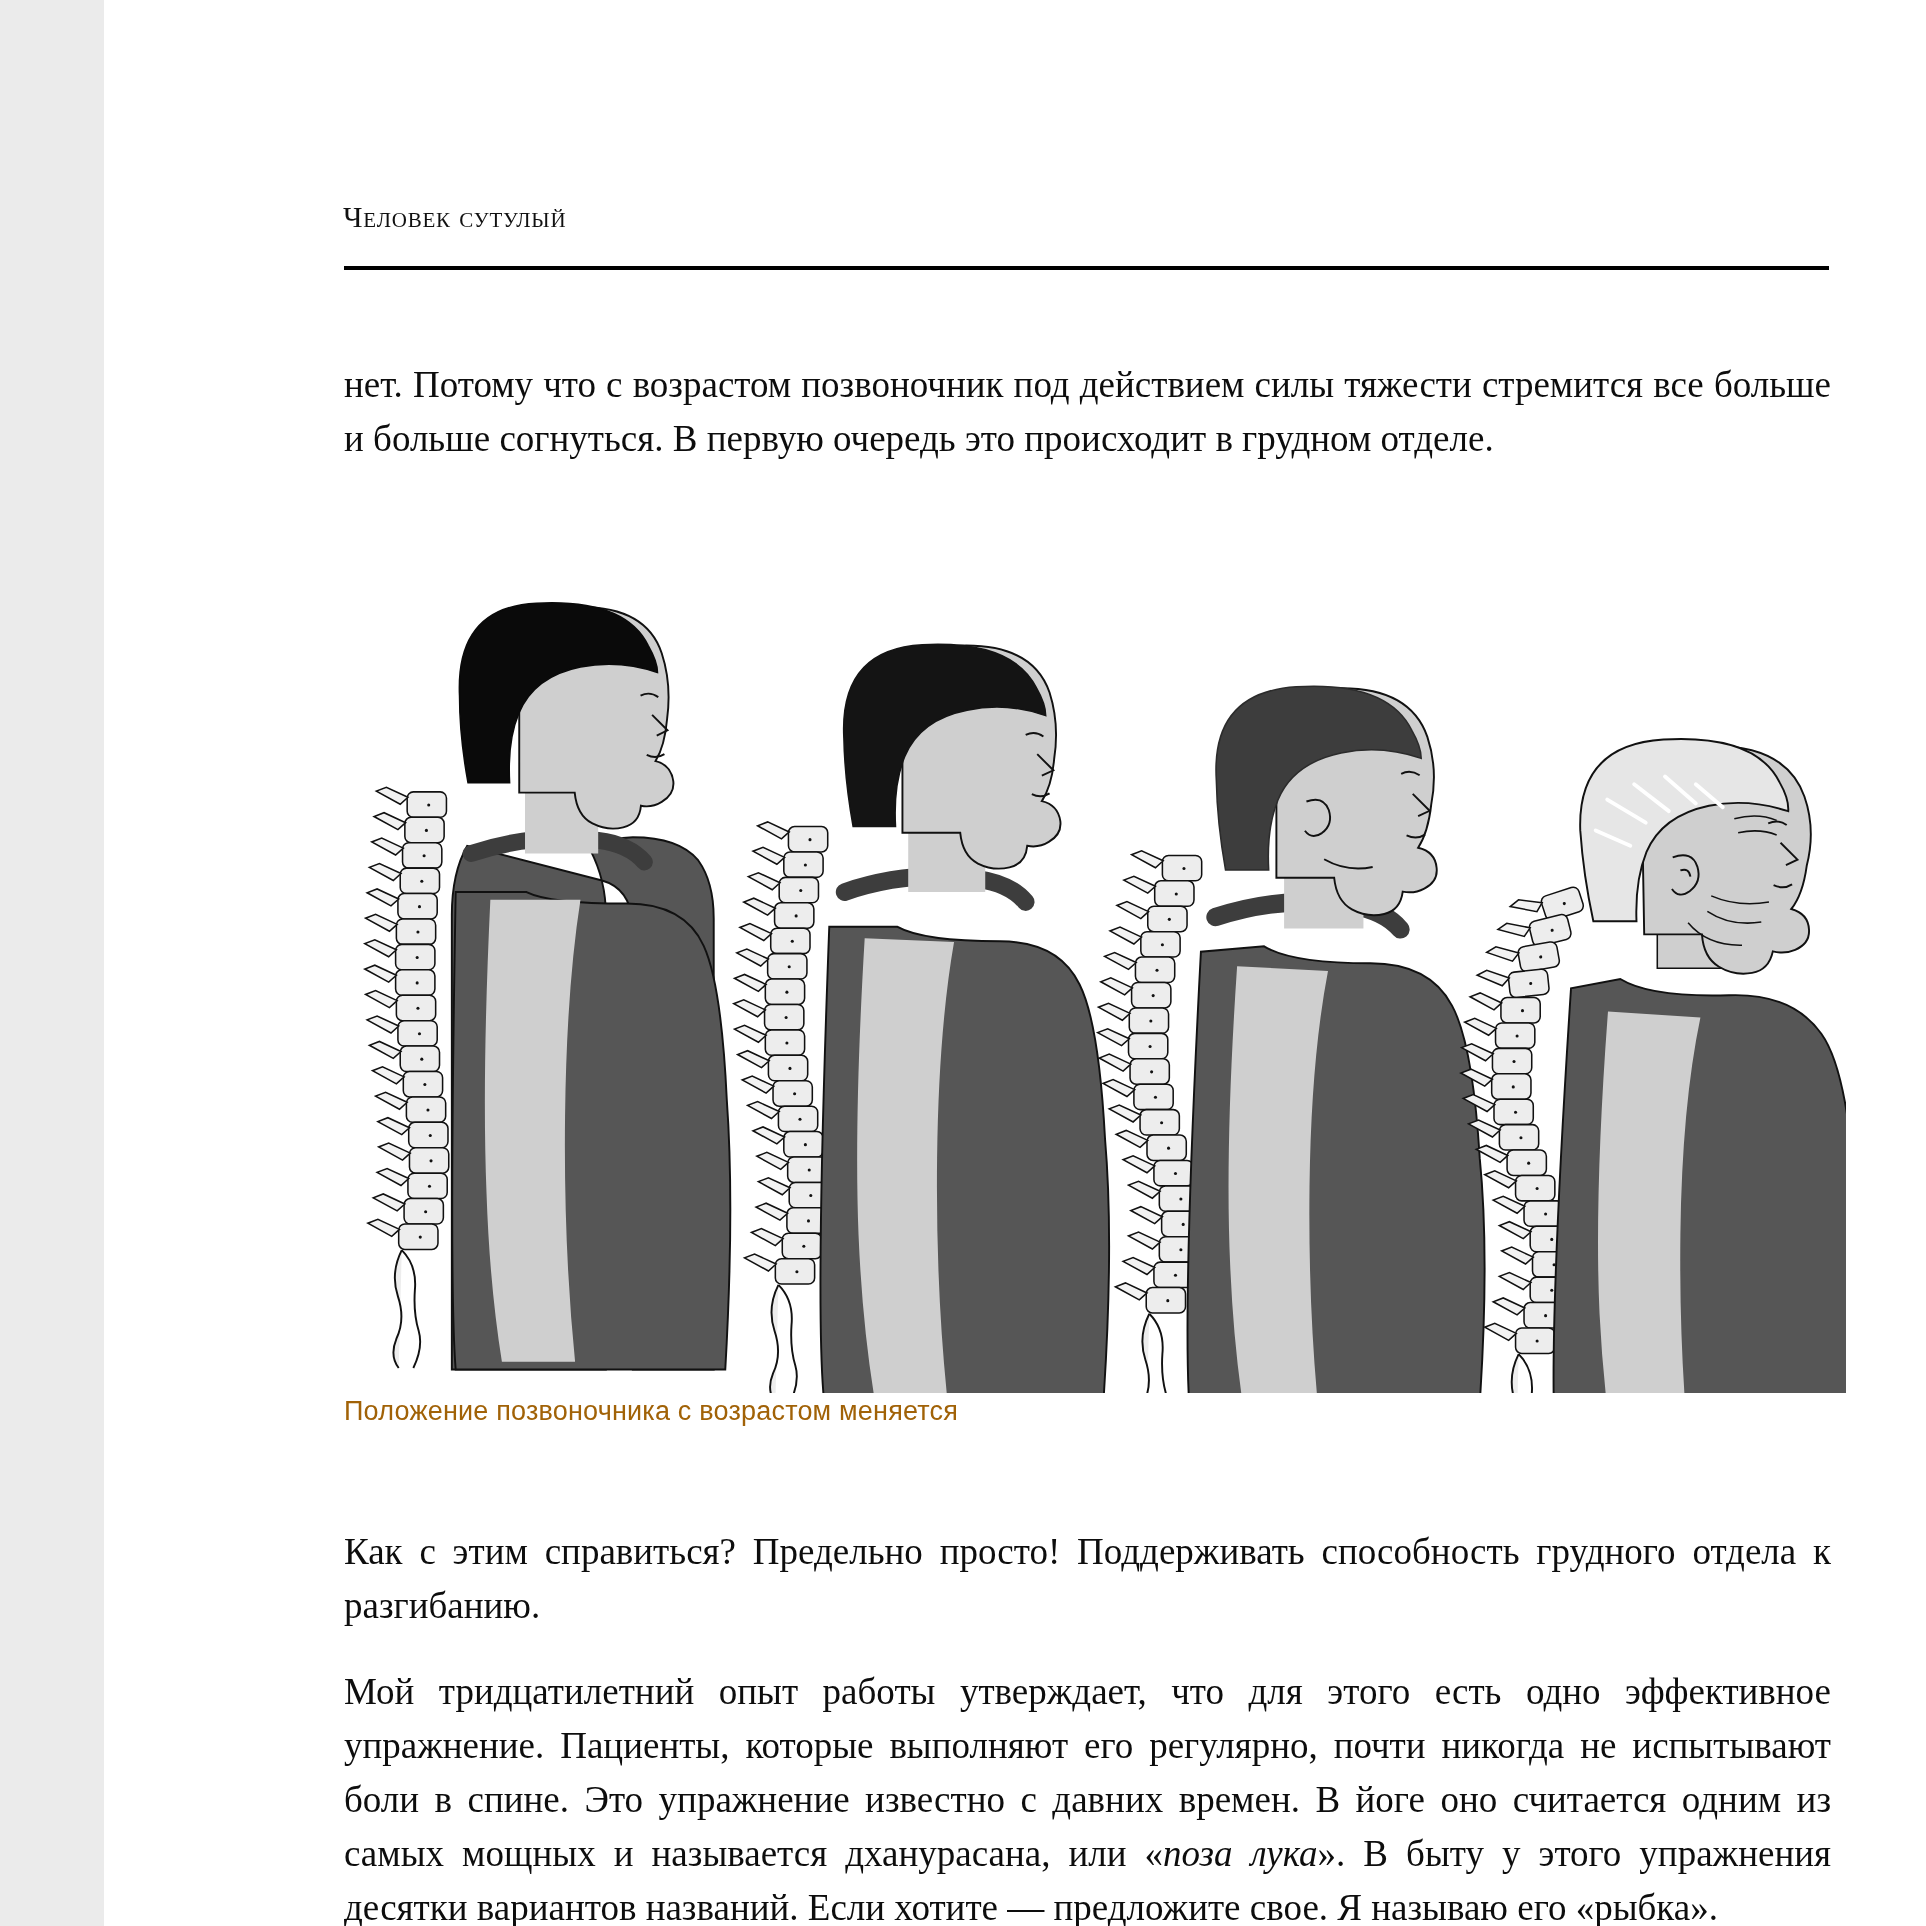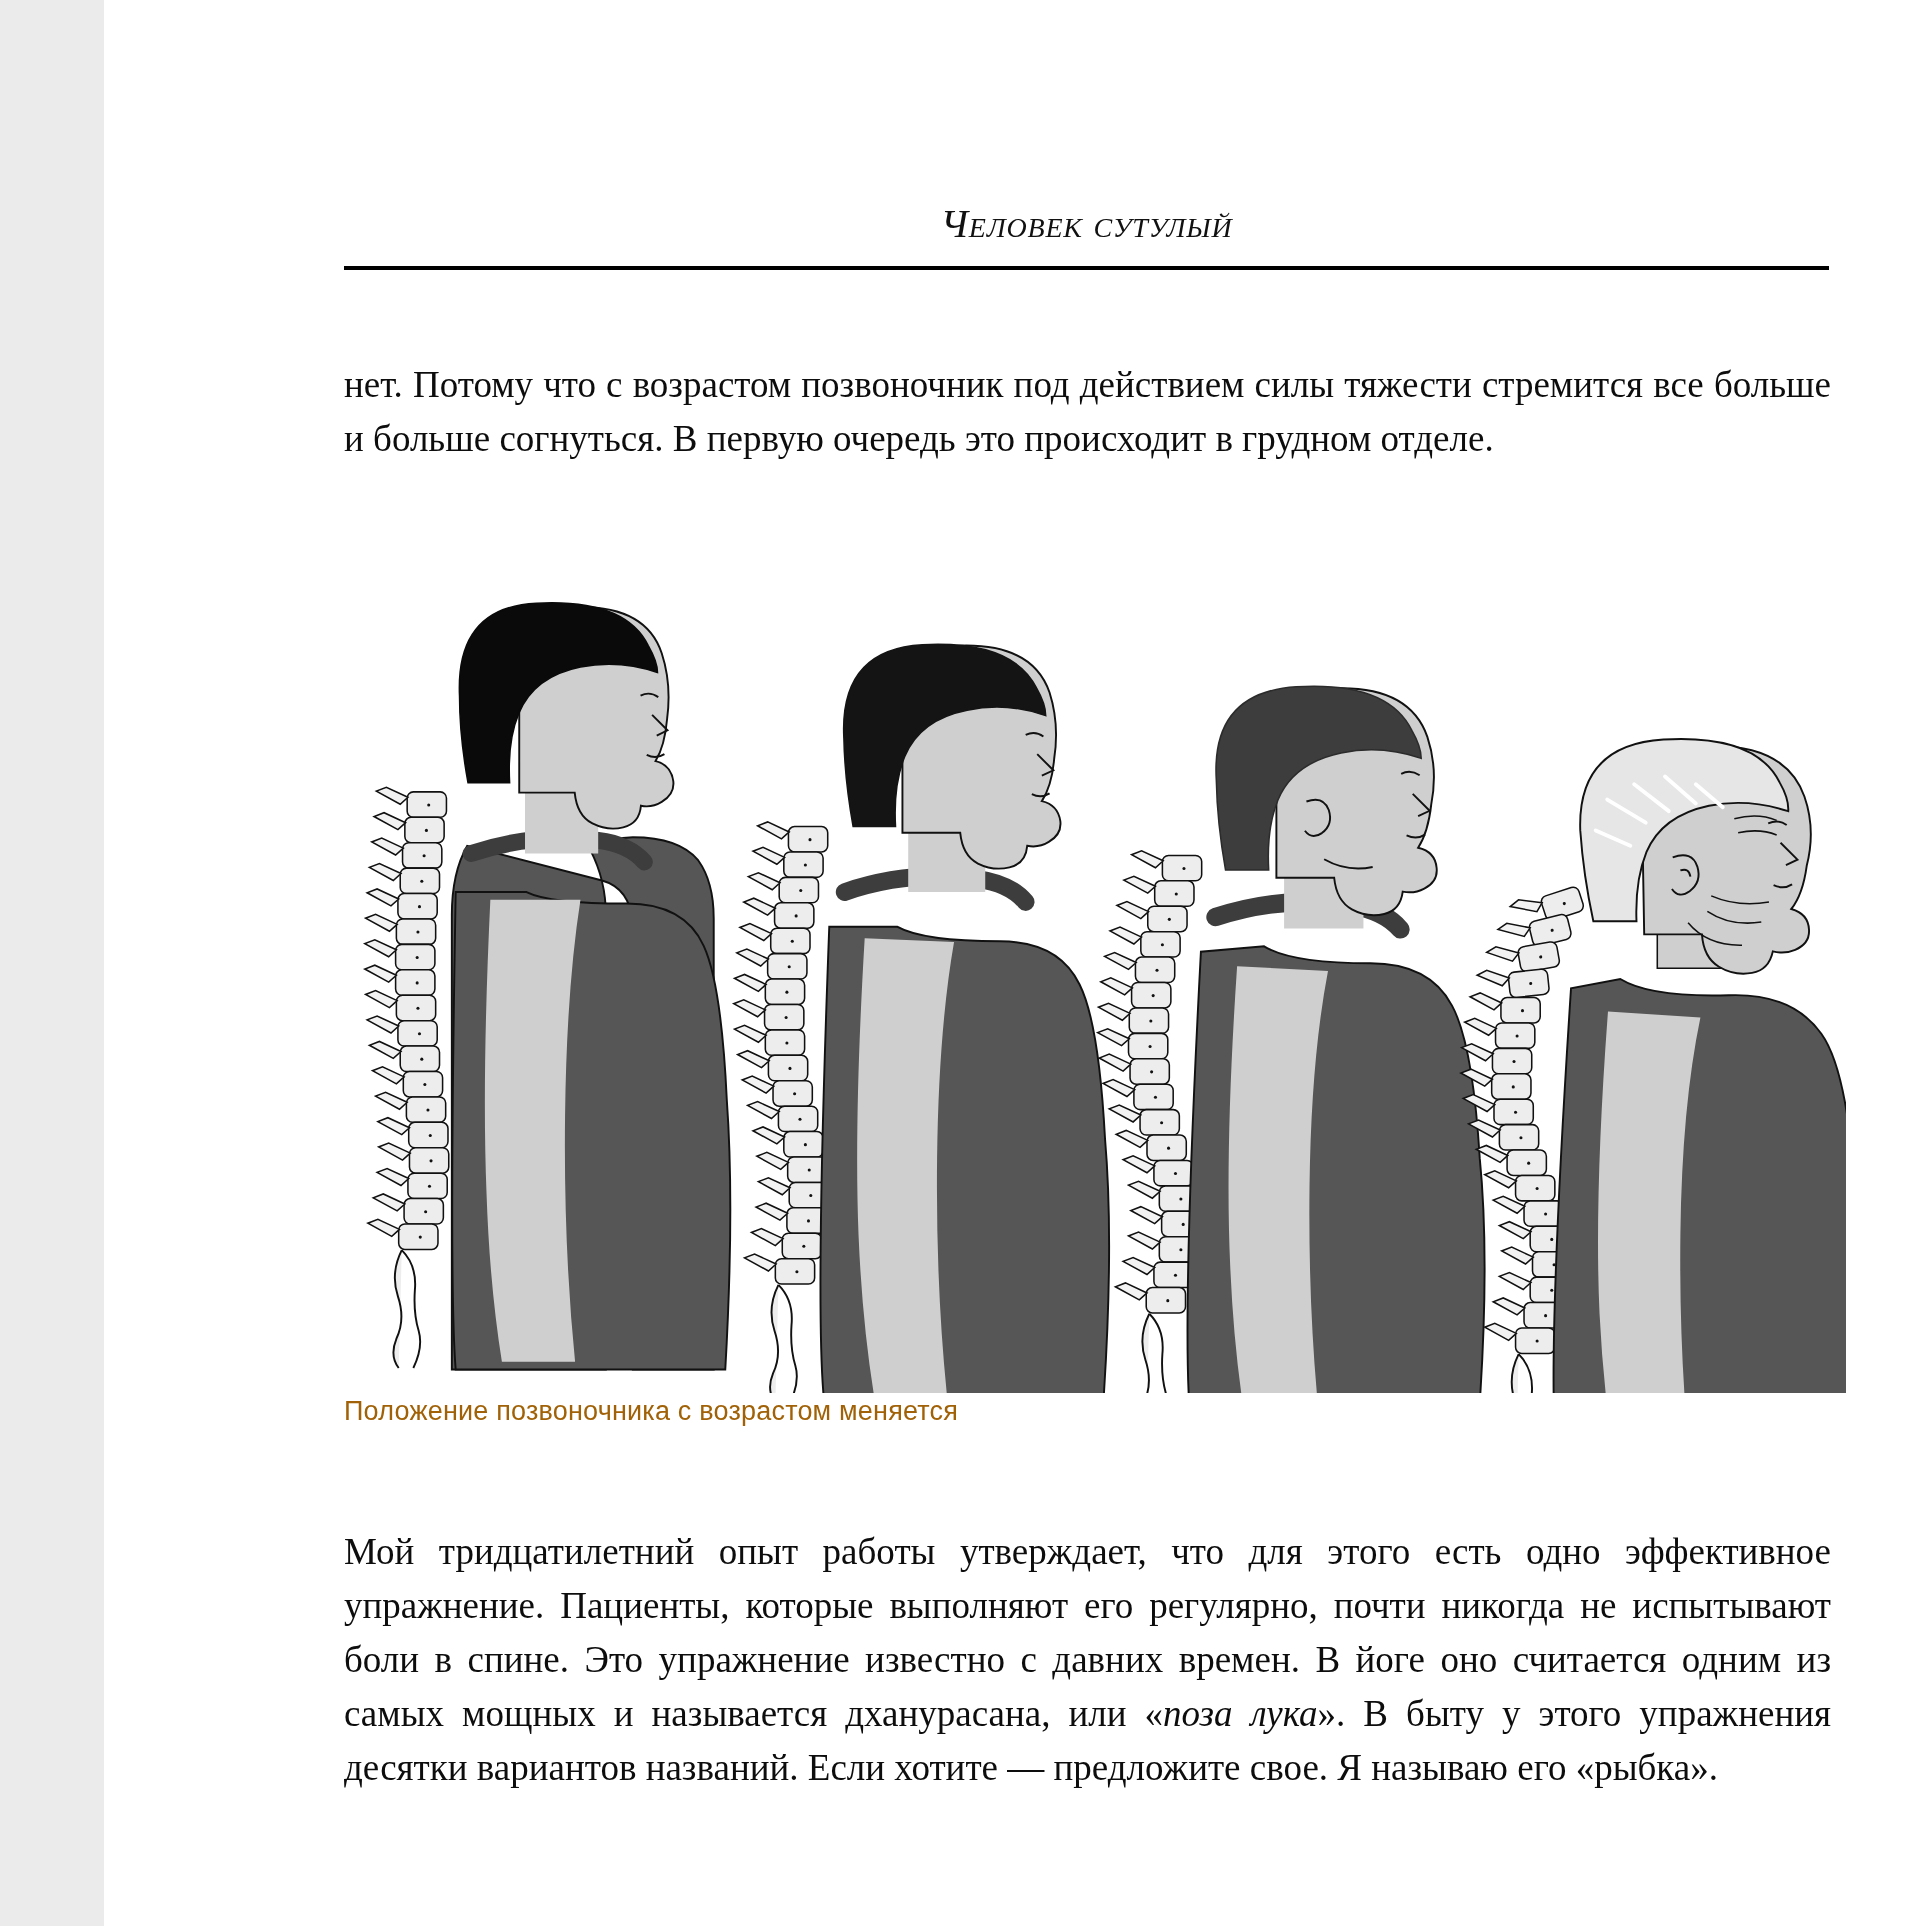--- a/index.html
+++ b/index.html
@@ -22,24 +22,22 @@
     height: 2889px;
     background: #ffffff;
   }
 
   
   #running-head {
     position: absolute;
     left: 239px;
     top: 200px;
     width: 1487px;
-    text-align: center;
     font-family: "Liberation Serif", serif;
-    font-style: italic;
-    font-size: 40px;
+    font-size: 30px;
     letter-spacing: 0.8px;
     color: #111;
     font-variant: small-caps;
     white-space: nowrap;
   }
   #header-rule {
     position: absolute;
     left: 240px;
     top: 266px;
     width: 1485px;
@@ -435,20 +433,21 @@
         <path d="M760,200 q60,-16 110,4 M770,236 q56,-12 100,6" fill="none" stroke="#111" stroke-width="4"></path>
         <path d="M700,400 q70,30 150,16 M690,440 q60,40 140,28" fill="none" stroke="#111" stroke-width="4"></path>
         <path d="M640,470 q50,60 140,58" fill="none" stroke="#111" stroke-width="4"></path>
       </g>
     </svg>
   </div>
 
   <div id="caption">Положение позвоночника с возрастом меняется</div>
 
   <div id="content2" style="position:absolute; left:240px; top:1525px; width:1487px;">
+    <p class="para">Как с этим справиться? Предельно просто! Поддерживать способность грудного отдела к разгибанию.</p>
     <p class="para">
       <span>Мой тридцатилетний опыт работы утверждает, что для этого есть одно эффективное упражнение. Пациенты, которые выполняют его регулярно, почти никогда не испытывают боли в спине. Это упражнение известно с давних времен. В йоге оно считается одним из самых мощных и называется дханурасана, или «</span><i>поза лука</i><span>». В быту у этого упражнения десятки вариантов названий. Если хотите — предложите свое. Я называю его «рыбка».</span>
     </p>
 
   </div>
 
 </div>
 
 
 </body></html>

